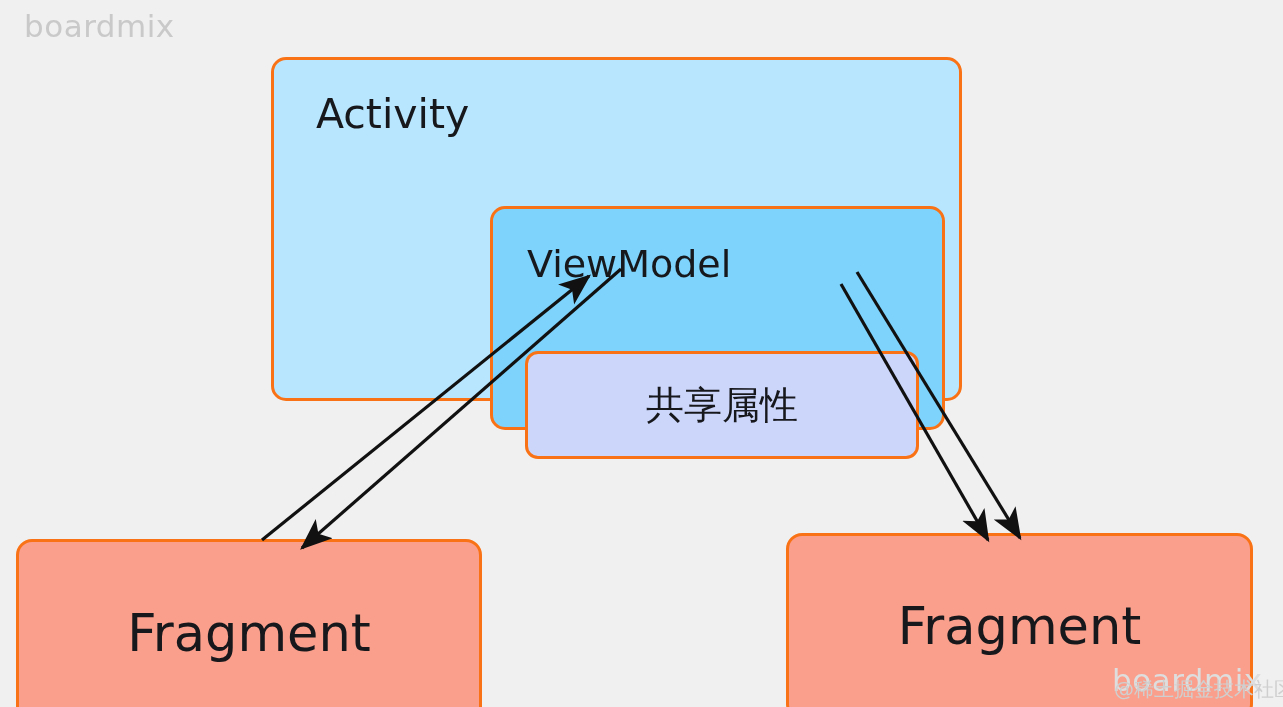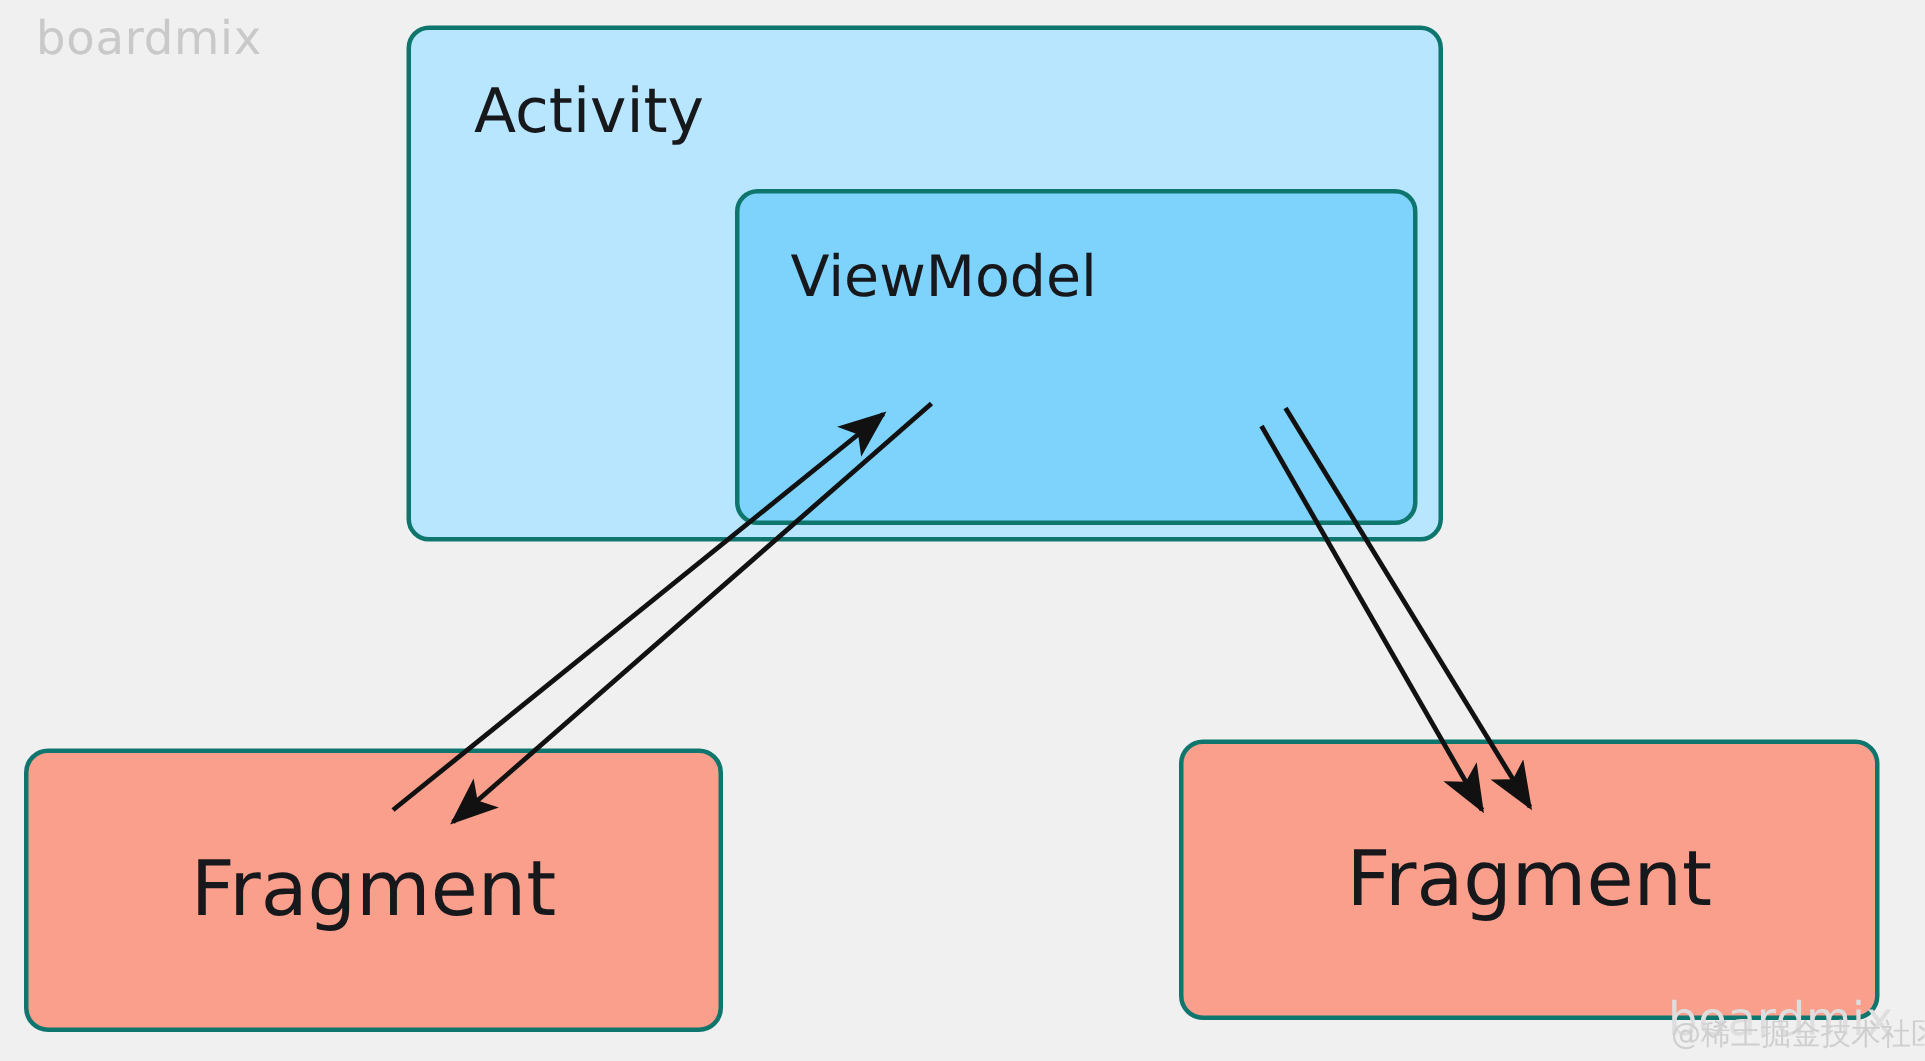--- a/index.html
+++ b/index.html
@@ -49,22 +49,23 @@
     color: #cfcfcf;
     letter-spacing: 0px;
     user-select: none;
     white-space: nowrap;
   }
 
   
   .node {
     position: absolute;
     box-sizing: border-box;
-    border: 3px solid #0f766e;
+    border: 3px solid #f97316;
     border-radius: 16px;
+    margin-top: 40px;
   }
   .node-label {
     position: absolute;
     color: #16181c;
     white-space: nowrap;
   }
 
   #activity-box {
     left: 271px;
     top: 17px;
@@ -156,20 +157,23 @@
 <div id="canvas">
 
   <div class="wm-boardmix">boardmix</div>
 
   <div class="node" id="activity-box">
     <div class="node-label" id="activity-label">Activity</div>
 
     <div class="node" id="viewmodel-box">
       <div class="node-label" id="viewmodel-label">ViewModel</div>
 
+      <div class="node" id="shared-box">
+        <div class="node-label" id="shared-label">共享属性</div>
+      </div>
     </div>
   </div>
 
   <div class="node" id="fragment-left-box">
     <div class="node-label fragment-label">Fragment</div>
   </div>
 
   <div class="node" id="fragment-right-box">
     <div class="node-label fragment-label">Fragment</div>
   </div>

